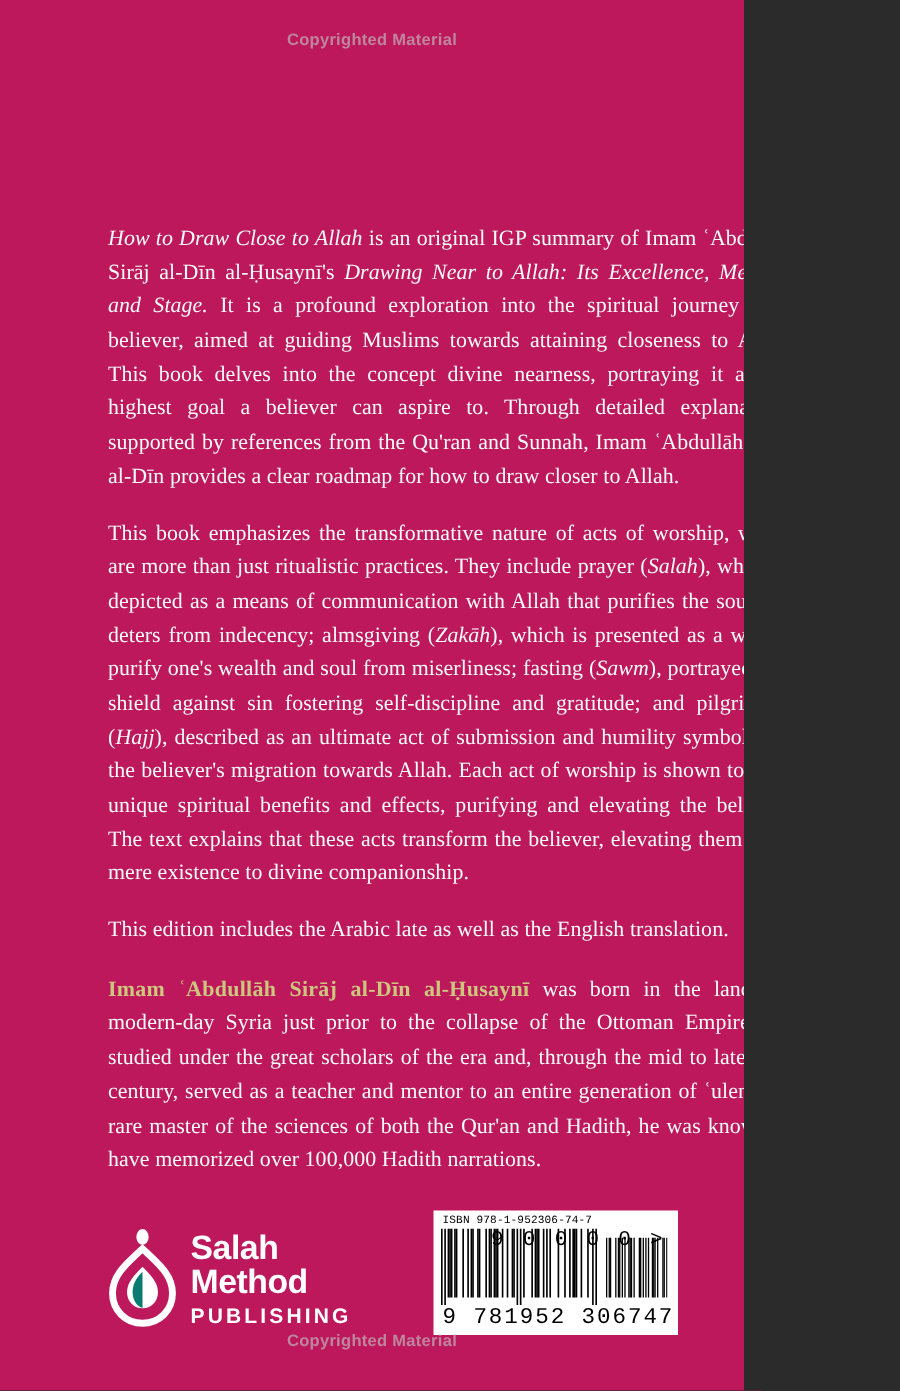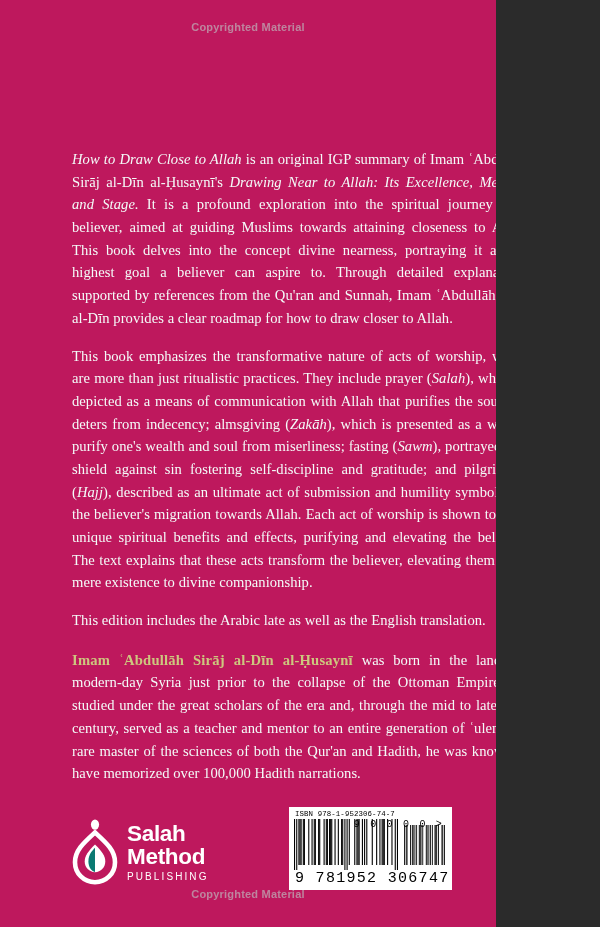--- a/index.html
+++ b/index.html
@@ -95,22 +95,22 @@
   }
   .logo-line1, .logo-line2 {
     font-size: 22.5px;
     font-weight: 700;
     letter-spacing: -0.3px;
     display: block;
   }
   .logo-line2 { margin-top: 1px; }
   .logo-line3 {
     display: block;
-    font-size: 10px;
-    font-weight: 400;
+    font-size: 14px;
+    font-weight: 700;
     letter-spacing: 2.1px;
     margin-top: 3px;
   }
 
   
   .barcode-block {
     position: absolute;
     right: 44px;
     bottom: 37px;
     width: 163px;
@@ -124,21 +124,21 @@
     color: #000000;
     letter-spacing: 0.1px;
     white-space: nowrap;
     margin: 0 0 1px 1px;
   }
   .addon-digits {
     position: absolute;
     right: 8px;
     top: 12px;
     font-family: "Liberation Mono", "DejaVu Sans Mono", monospace;
-    font-size: 10px;
+    font-size: 14px;
     color: #000000;
     letter-spacing: 2.2px;
     white-space: nowrap;
   }
   .bars-row { display: flex; align-items: flex-end; gap: 6px; }
   .bars-main { flex: 0 0 auto; }
   .bars-addon { flex: 0 0 auto; }
   .human-digits {
     font-family: "Liberation Mono", "DejaVu Sans Mono", monospace;
     font-size: 15px;

